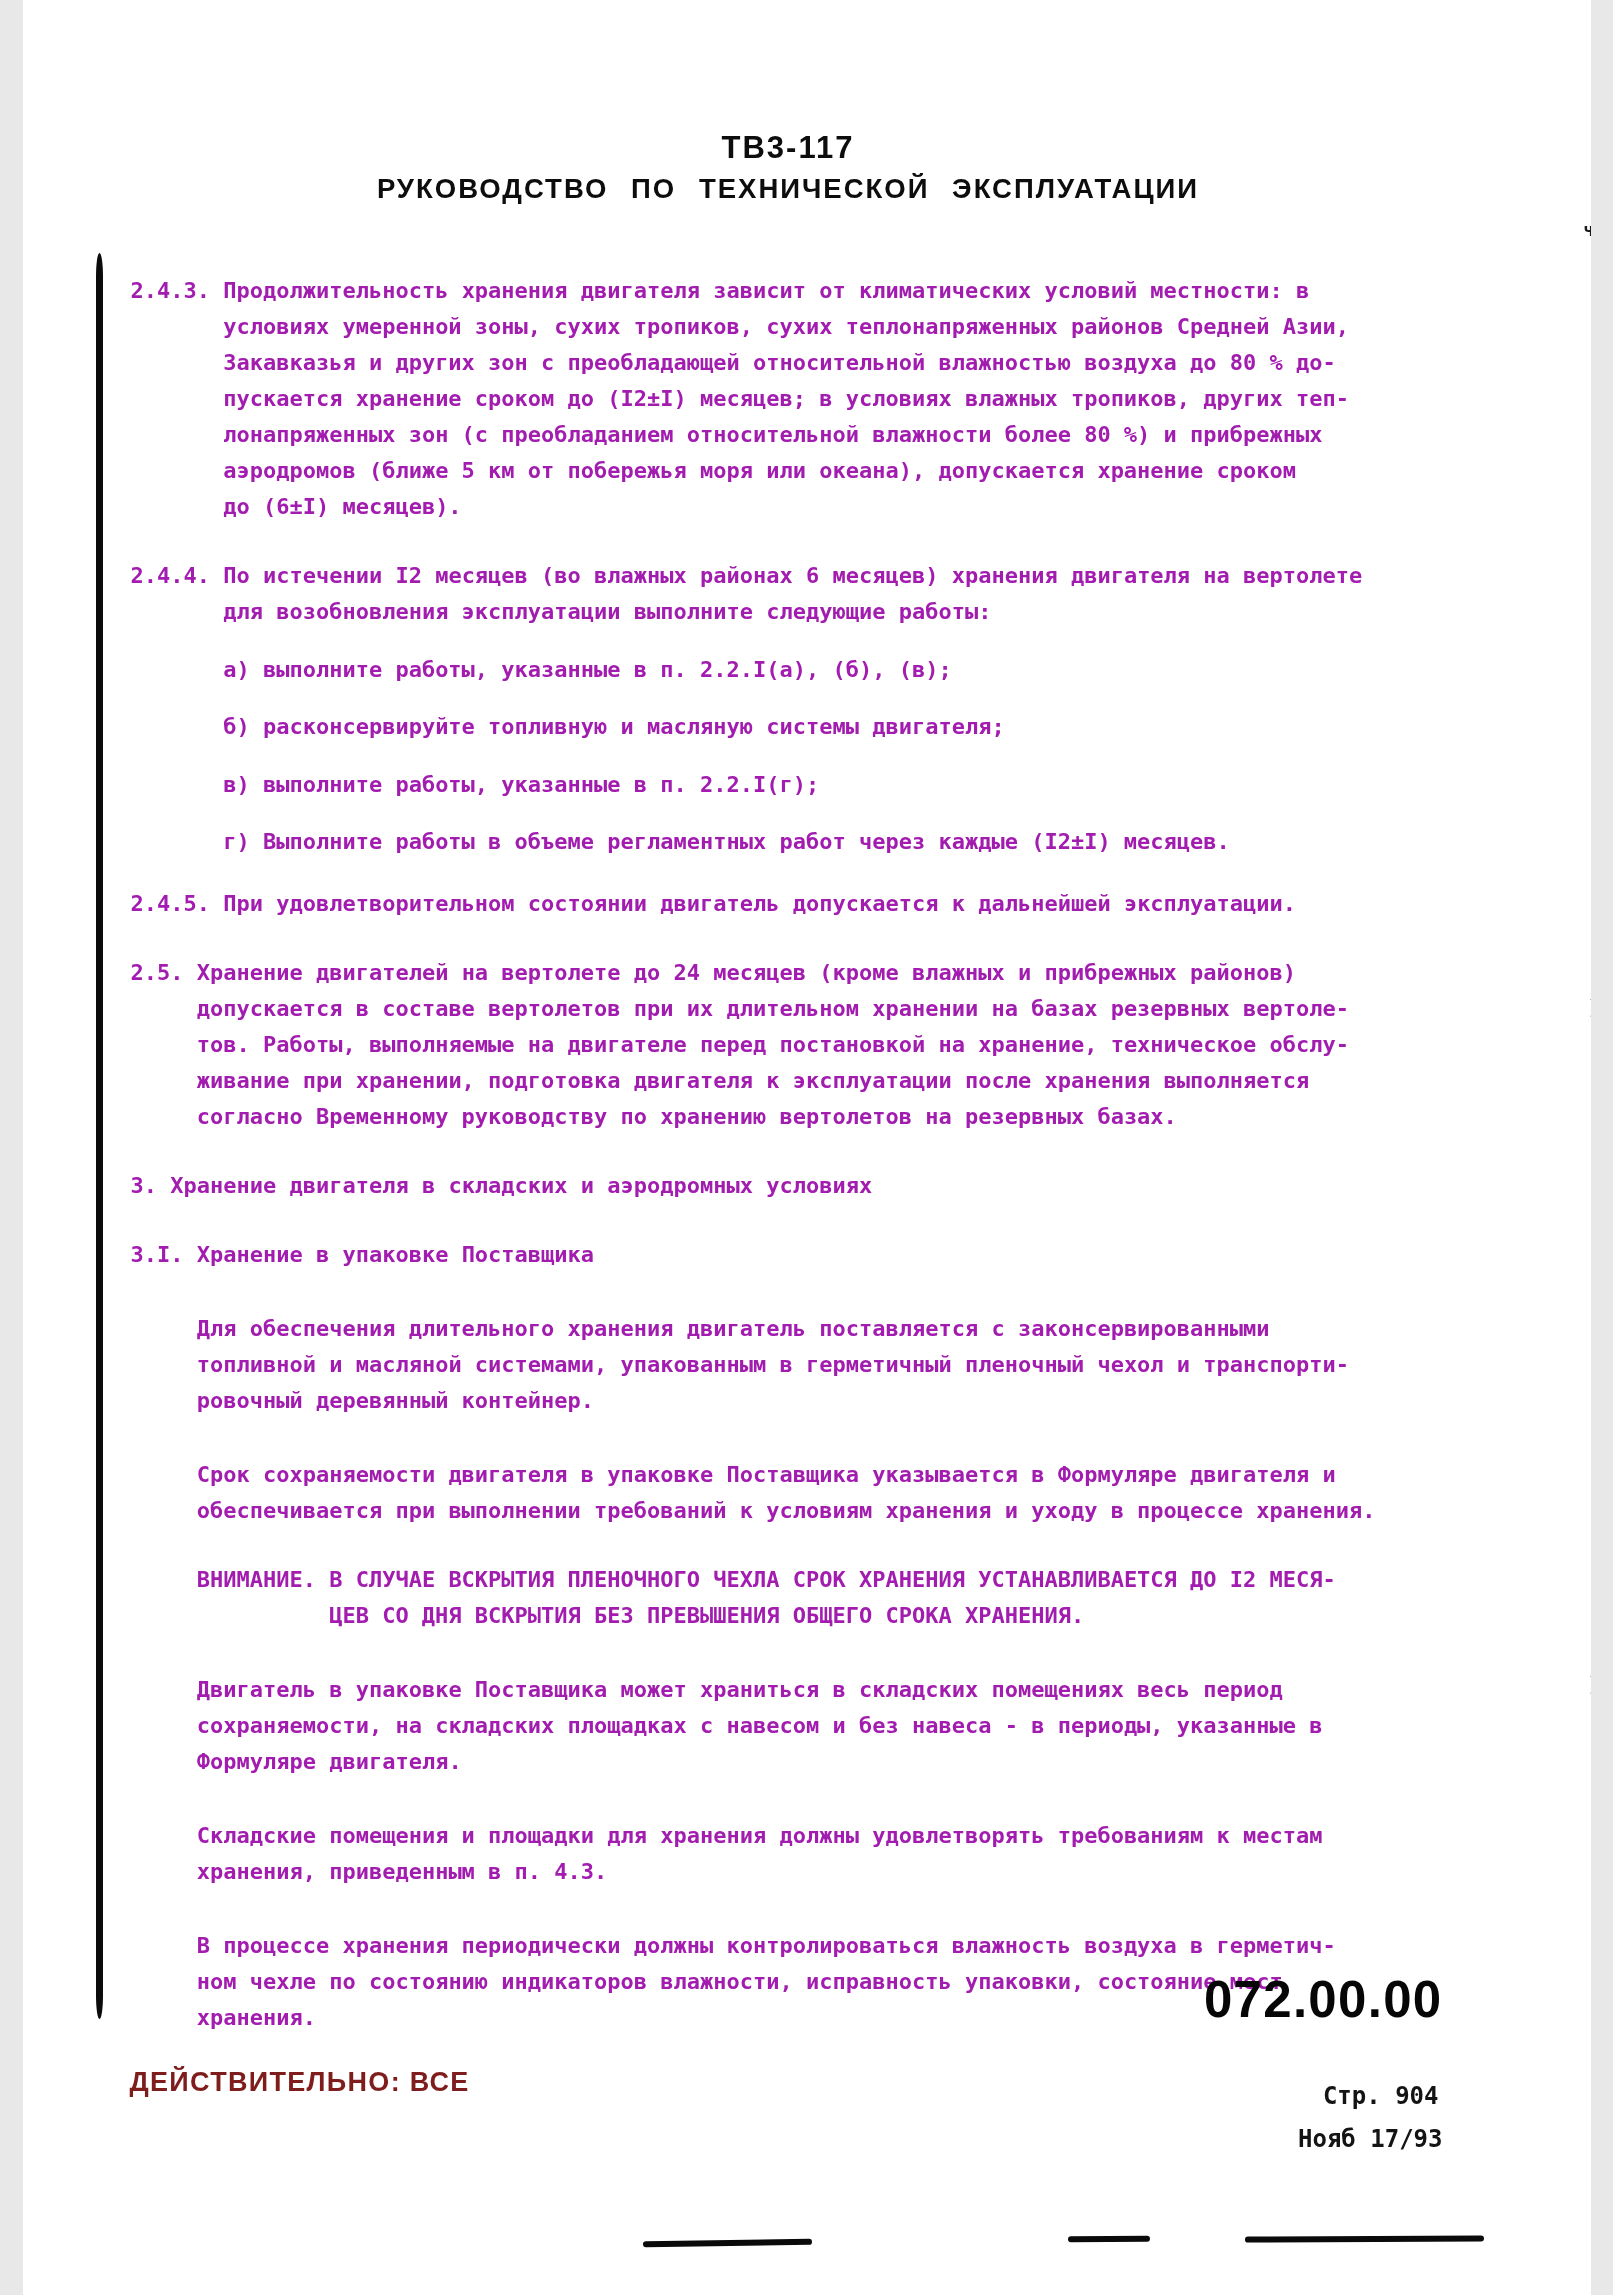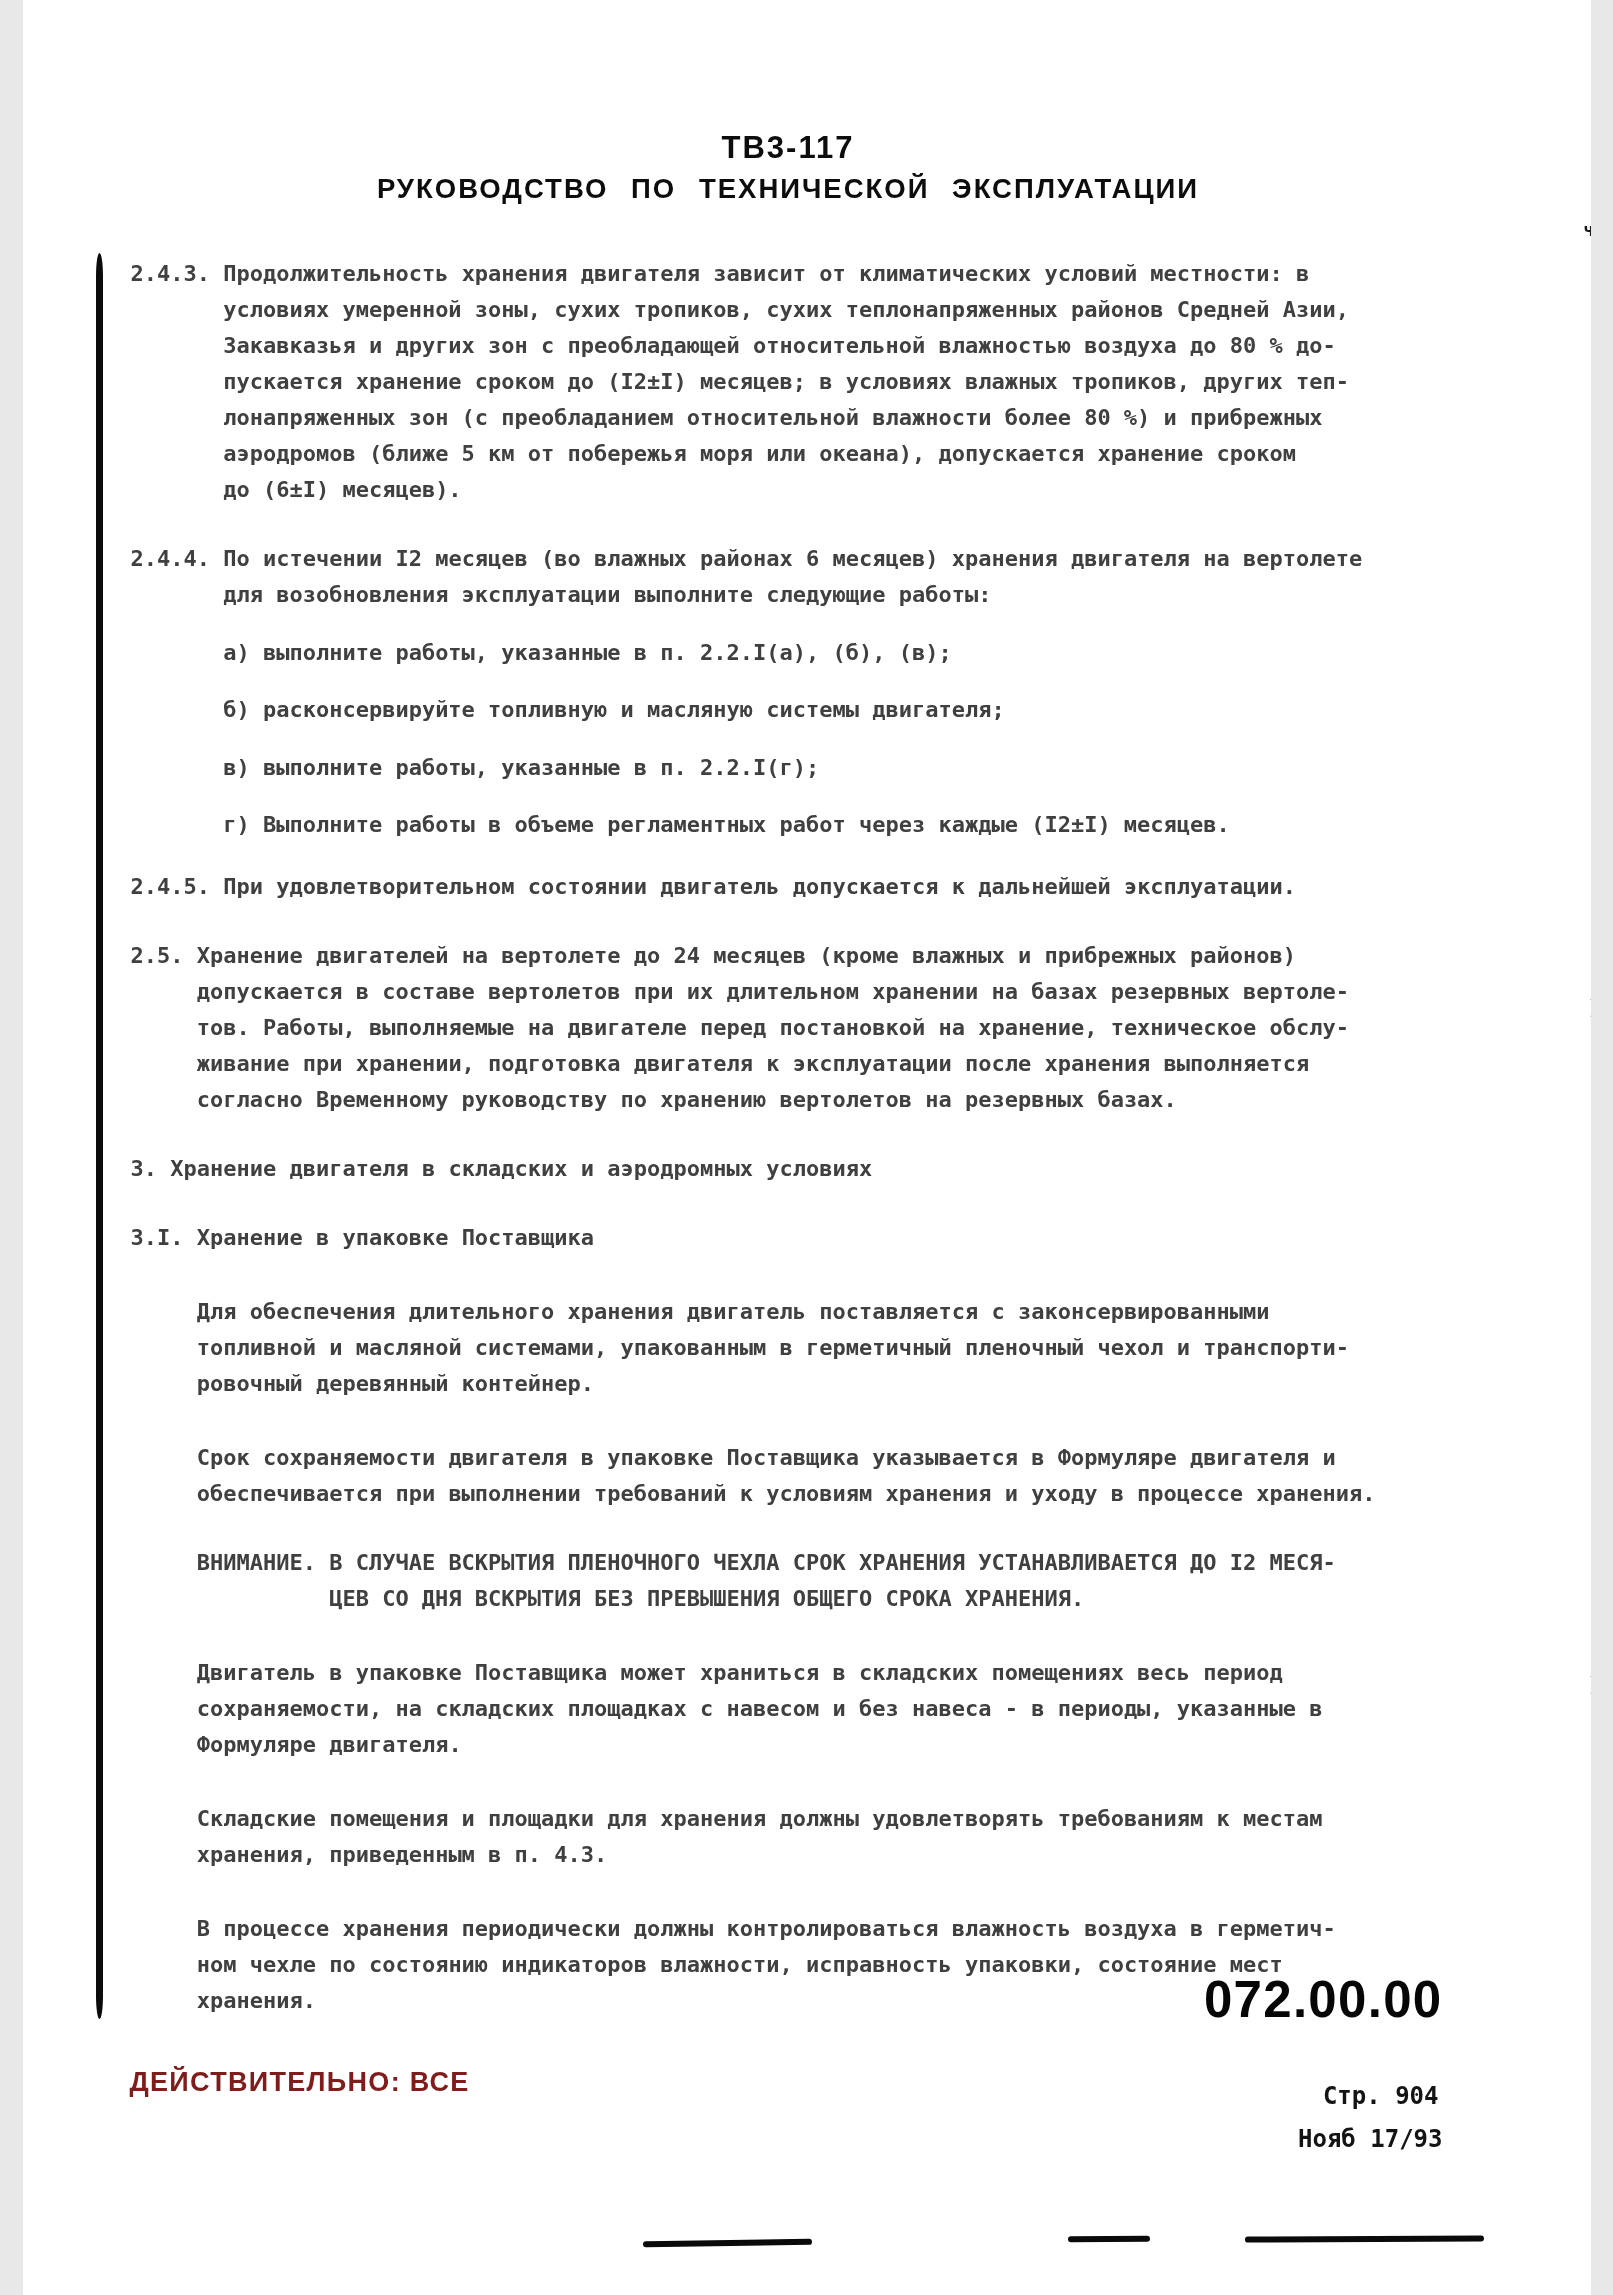--- a/index.html
+++ b/index.html
@@ -26,23 +26,23 @@
     position:absolute; top:130px; left:0; width:1531px;
     text-align:center;
     font-family:"Liberation Sans", sans-serif;
     font-weight:bold; color:#0d0d0d;
   }
   .doc-code  { font-size:31px; letter-spacing:2px; }
   .doc-title { font-size:27.5px; margin-top:6.5px; letter-spacing:2px; word-spacing:13px; }
 
   
   .content {
-    position:absolute; left:108px; top:256px; width:1348px;
+    position:absolute; left:108px; top:273px; width:1348px;
     font-size:22px; line-height:36px; font-weight:bold;
-    color:#404040;
+    color:#a21caf;
   }
   .para { white-space:pre-line; margin:0 0 33px 0; }
   .hang7 { padding-left:7ch; text-indent:-7ch; }
   .hang5 { padding-left:5ch; text-indent:-5ch; }
   .hang3 { padding-left:3ch; text-indent:-3ch; }
   .ind7  { margin-left:7ch; }
   .ind5  { margin-left:5ch;margin-top:38px; }
   .attention { margin-left:5ch; padding-left:10ch; text-indent:-10ch; }
   .mb33 { margin-bottom:21.6px; }
   .mb40 { margin-bottom:26px; }

